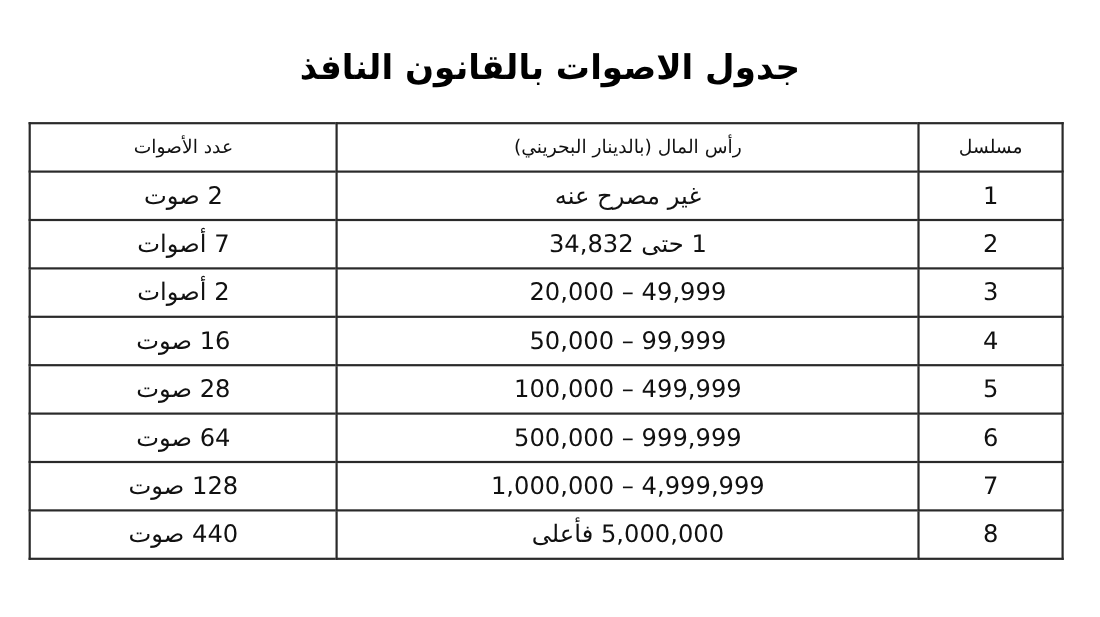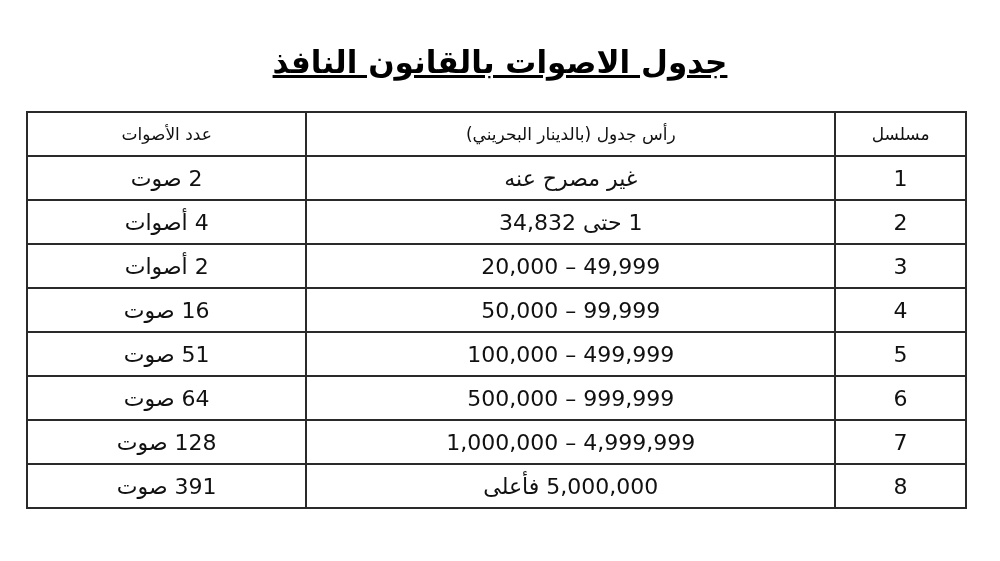--- a/index.html
+++ b/index.html
@@ -19,21 +19,20 @@
       position: absolute;
       left: 0;
       top: 36px;
       width: 1000px;
       text-align: center;
       direction: rtl;
       font-size: 31px;
       font-weight: bold;
       line-height: 52px;
       color: #000000;
-      text-decoration: underline;
     }
     table.votes {
       position: absolute;
       left: 26px;
       top: 111px;
       width: 941px;
       border-collapse: collapse;
       direction: rtl;
       border: 2px solid #2a2a2a;
     }
@@ -61,59 +60,59 @@
   </style>
 </head>
 <body>
 
 <div class="title">جدول الاصوات بالقانون النافذ</div>
 
 <table class="votes">
   <thead>
     <tr>
       <th class="col-serial">مسلسل</th>
-      <th class="col-capital">رأس جدول (بالدينار البحريني)</th>
+      <th class="col-capital">رأس المال (بالدينار البحريني)</th>
       <th class="col-votes">عدد الأصوات</th>
     </tr>
   </thead>
   <tbody>
     <tr>
       <td>1</td>
       <td>غير مصرح عنه</td>
       <td>2 صوت</td>
     </tr>
     <tr>
       <td>2</td>
       <td>1 حتى 34,832</td>
-      <td>4 أصوات</td>
+      <td>7 أصوات</td>
     </tr>
     <tr>
       <td>3</td>
       <td class="ltr-num">20,000 – 49,999</td>
       <td>2 أصوات</td>
     </tr>
     <tr>
       <td>4</td>
       <td class="ltr-num">50,000 – 99,999</td>
       <td>16 صوت</td>
     </tr>
     <tr>
       <td>5</td>
       <td class="ltr-num">100,000 – 499,999</td>
-      <td>51 صوت</td>
+      <td>28 صوت</td>
     </tr>
     <tr>
       <td>6</td>
       <td class="ltr-num">500,000 – 999,999</td>
       <td>64 صوت</td>
     </tr>
     <tr>
       <td>7</td>
       <td class="ltr-num">1,000,000 – 4,999,999</td>
       <td>128 صوت</td>
     </tr>
     <tr>
       <td>8</td>
       <td>5,000,000 فأعلى</td>
-      <td>391 صوت</td>
+      <td>440 صوت</td>
     </tr>
   </tbody>
 </table>
 
 </body></html>

